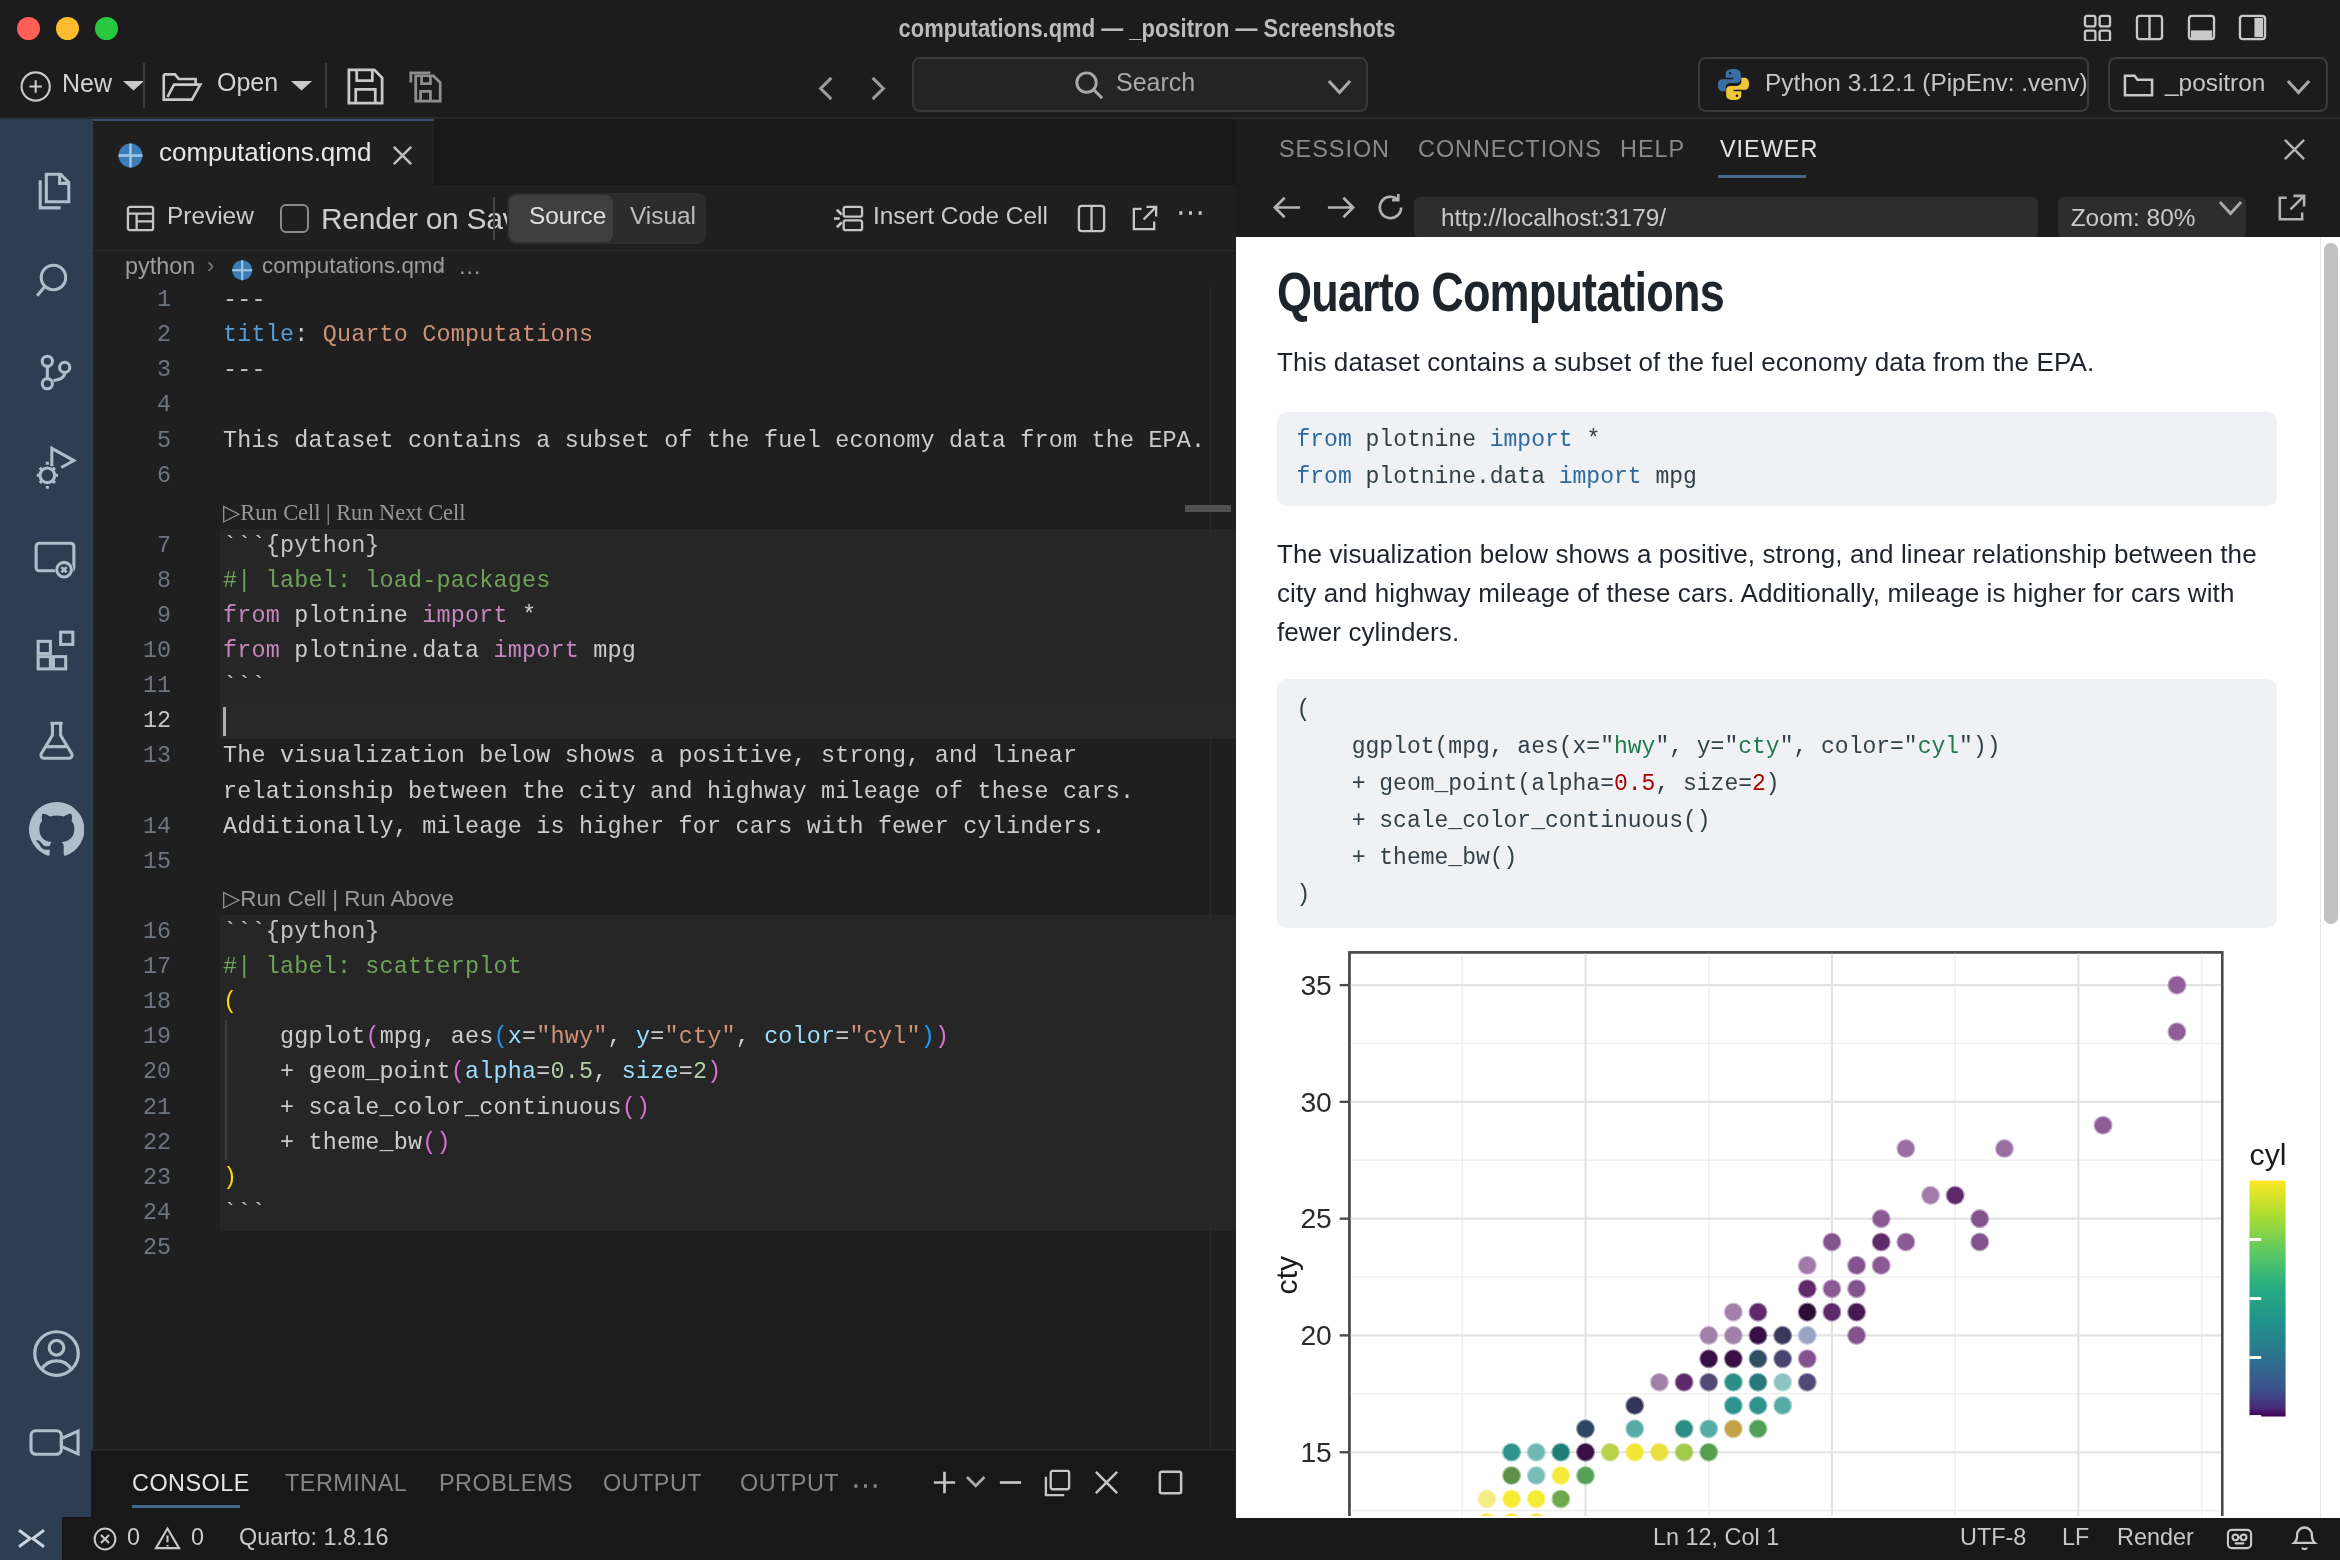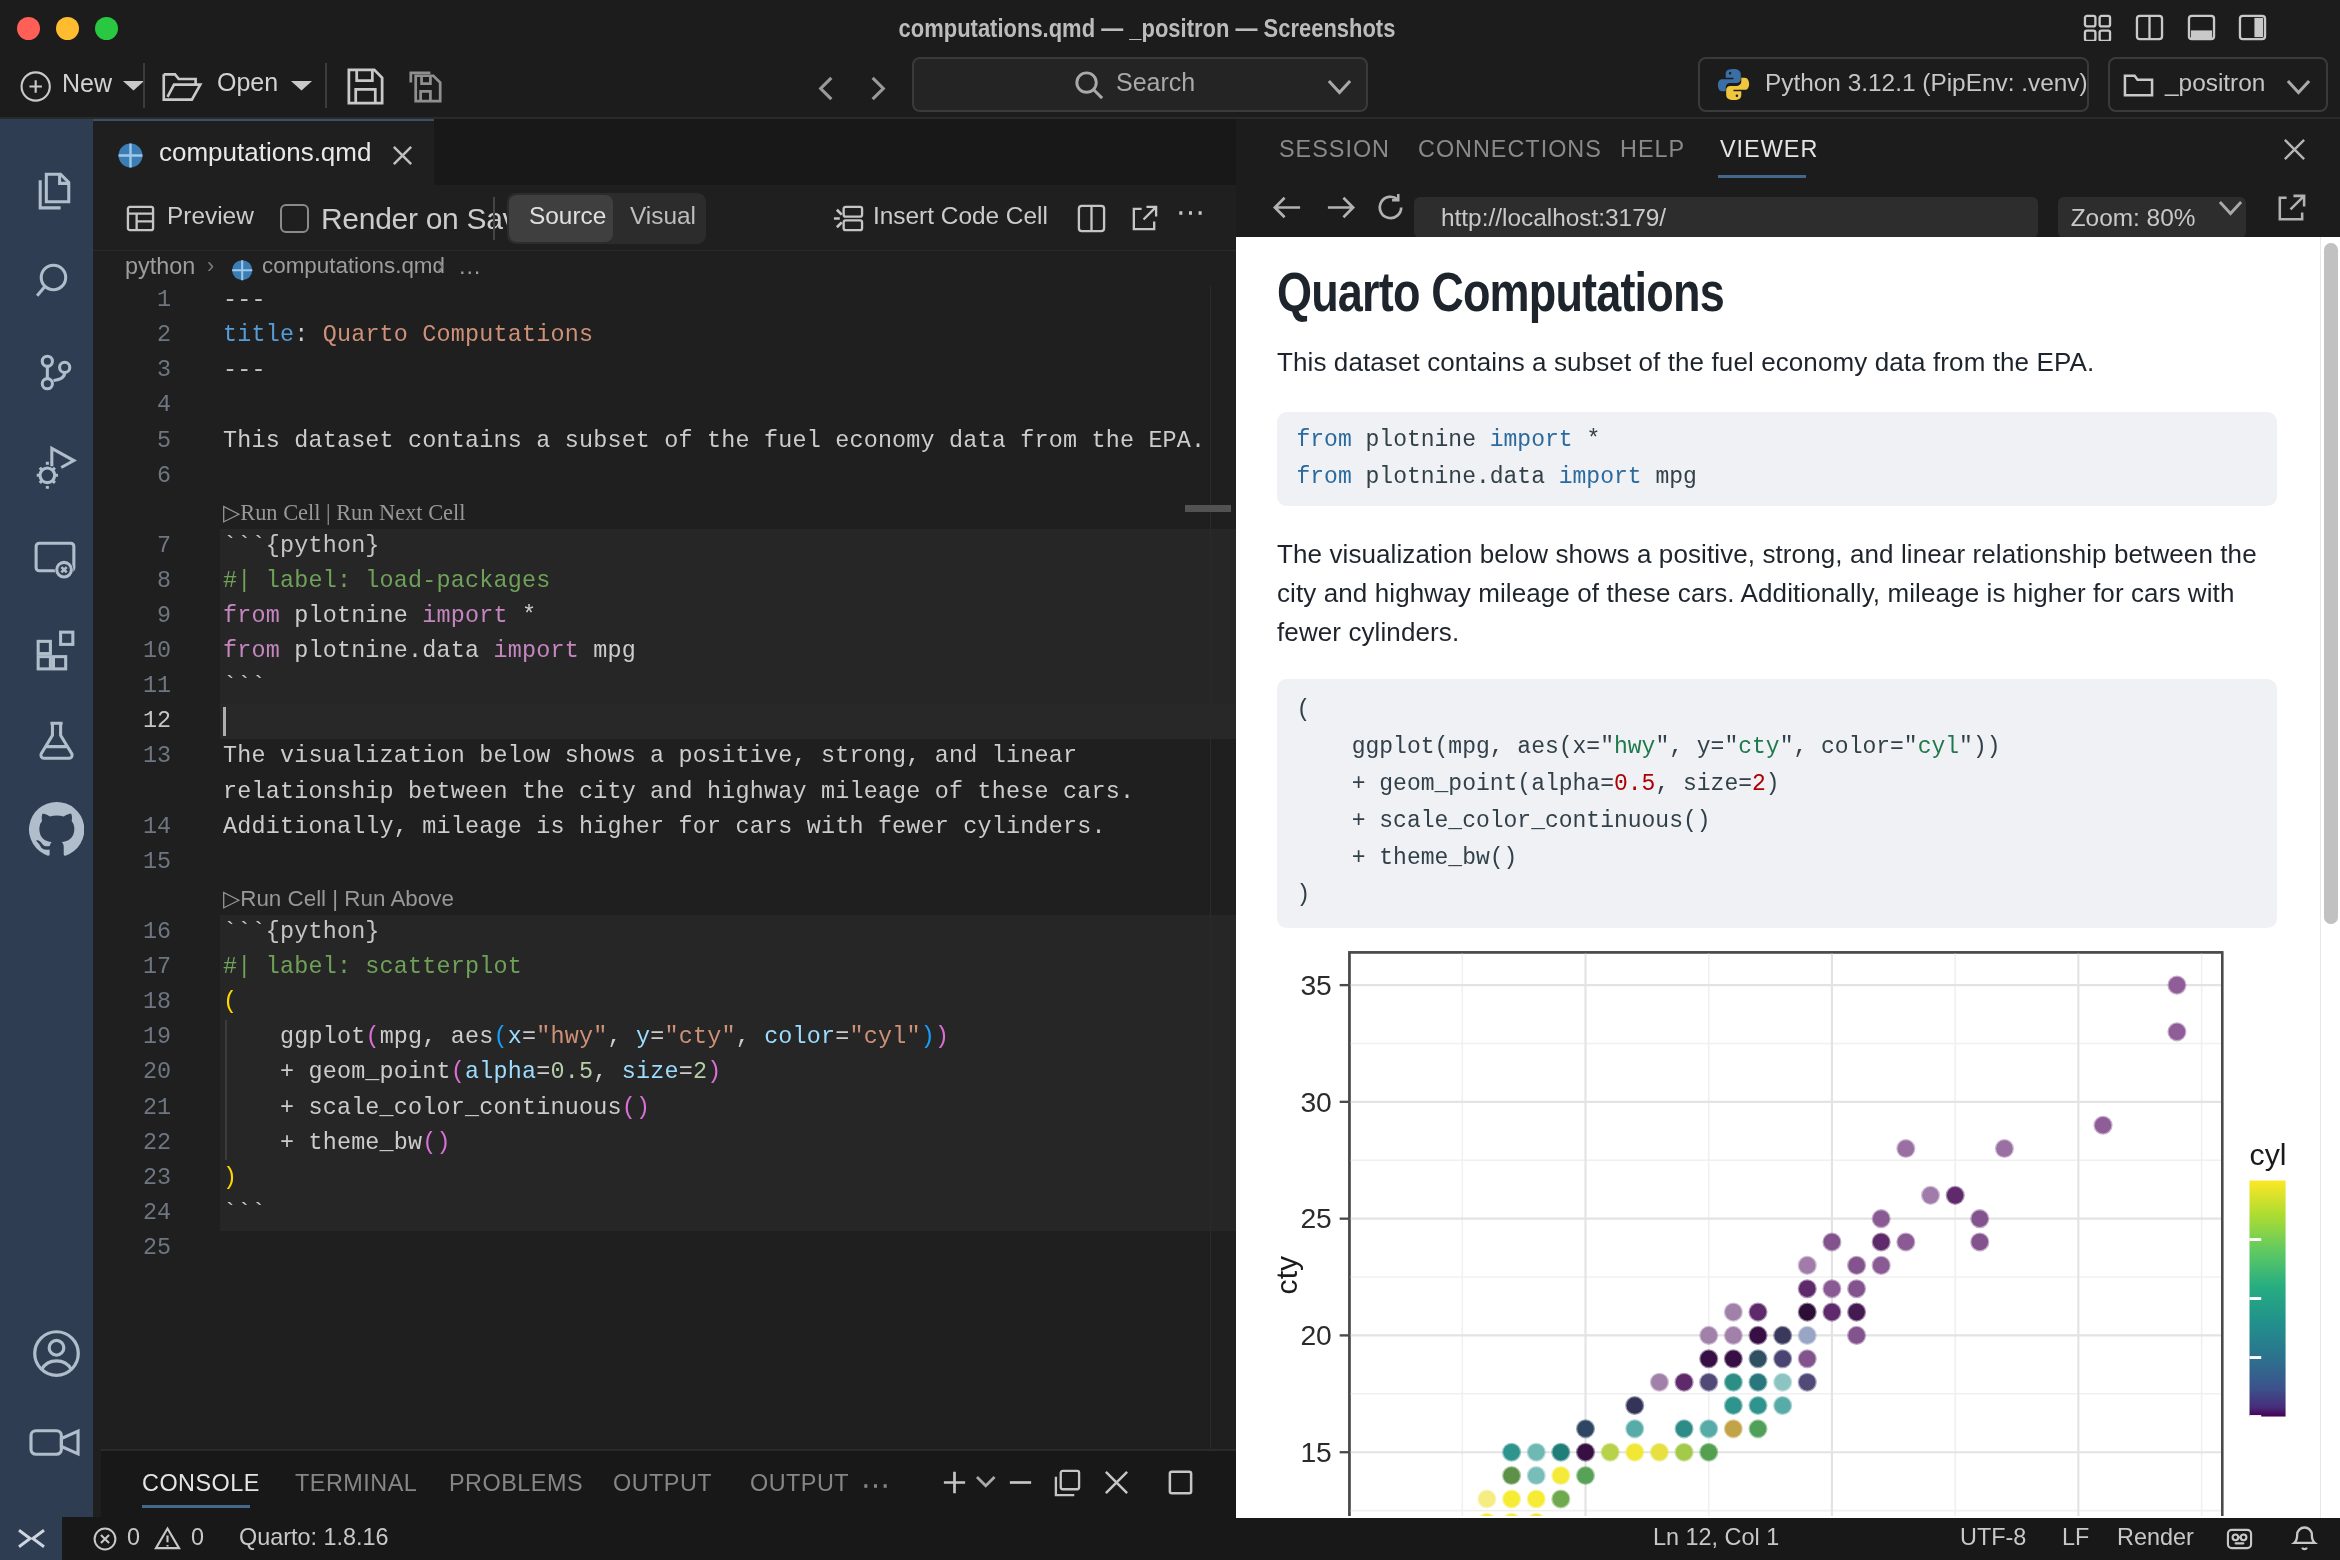--- a/index.html
+++ b/index.html
@@ -13,21 +13,21 @@
 #activitybar{position:absolute;left:0;top:119px;width:93px;height:1399px;background:#2e3d52;}
 #tabstrip{position:absolute;left:93px;top:119px;width:1143px;height:66px;background:#181818;}
 #tab1{position:absolute;left:0px;top:0px;width:341px;height:66px;background:#1f1f1f;border-top:2px solid #3a5068;}
 #edtoolbar{position:absolute;left:93px;top:185px;width:1143px;height:66px;background:#1f1f1f;border-bottom:1px solid #2a2a2a;}
 #breadcrumb{position:absolute;left:93px;top:253px;width:1143px;height:33px;background:#1f1f1f;color:#9d9d9d;font-size:23.4px;padding-left:44px;}
 #editor{position:absolute;left:93px;top:286px;width:1143px;height:1163px;background:#1f1f1f;overflow:hidden;}
 .cellbg{position:absolute;left:127px;right:0;background:#262626;}
 .row{position:absolute;height:35px;line-height:35px;font-size:23.4px;letter-spacing:0.2px;white-space:pre;color:#cccccc;font-family:"Liberation Mono",monospace;}
 .gut{position:absolute;left:0;width:78px;height:35px;line-height:35px;font-size:23.4px;text-align:right;color:#6e7681;font-family:"Liberation Mono",monospace;}
 .lens{position:absolute;left:130px;height:35px;line-height:37px;font-size:22.4px;color:#989898;font-family:"Liberation Sans",sans-serif;}
-#panel{position:absolute;left:101px;top:1449px;width:1143px;height:68px;background:#181818;border-top:2px solid #2a2a2a;}
+#panel{position:absolute;left:91px;top:1449px;width:1143px;height:68px;background:#181818;border-top:2px solid #2a2a2a;}
 .ptab{position:absolute;top:0;height:64px;line-height:64px;font-size:23.4px;color:#868686;letter-spacing:0.5px;}
 #statusbar{position:absolute;left:0;top:1517px;width:2341px;height:43px;background:#181818;color:#c8c8c8;font-size:23.4px;}
 #aux{position:absolute;left:1236px;top:119px;width:1105px;height:1399px;background:#1e1e1e;}
 #auxtabs{position:absolute;left:0;top:0;width:1105px;height:60px;background:#1c1c1c;}
 .atab{position:absolute;top:0;height:60px;line-height:60px;font-size:23.4px;color:#8a8a8a;letter-spacing:1px;}
 #actionbar{position:absolute;left:0;top:60px;width:1105px;height:58px;background:#1c1c1c;}
 #urlbox{position:absolute;left:178px;top:17.6px;width:624px;height:41px;background:#2d2d2d;border-radius:5.9px;color:#c9c9c9;font-size:24.4px;line-height:41px;padding-left:27px;}
 #zoombox{position:absolute;left:822px;top:17.6px;width:188px;height:41px;background:#2d2d2d;border-radius:5.9px;color:#c9c9c9;font-size:24.4px;line-height:41px;padding-left:12.7px;}
 #viewer{position:absolute;left:0px;top:118px;width:1084px;height:1281px;background:#ffffff;overflow:hidden;}
 #vscroll{position:absolute;left:1084px;top:118px;width:21.5px;height:1281px;background:#ffffff;border-left:1px solid #e8e8e8;}

